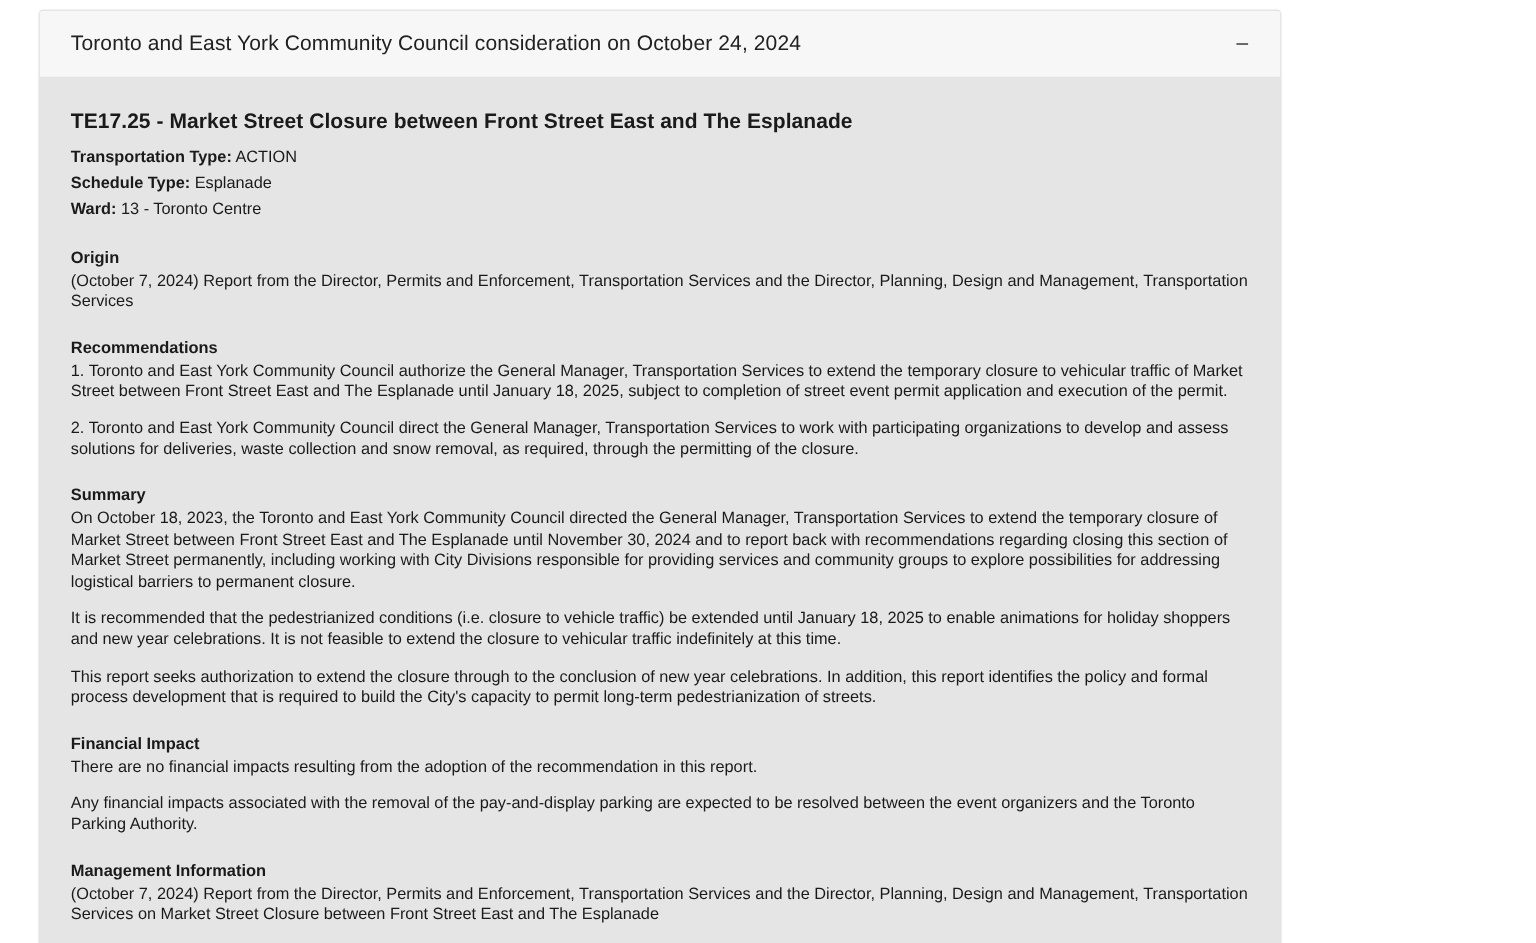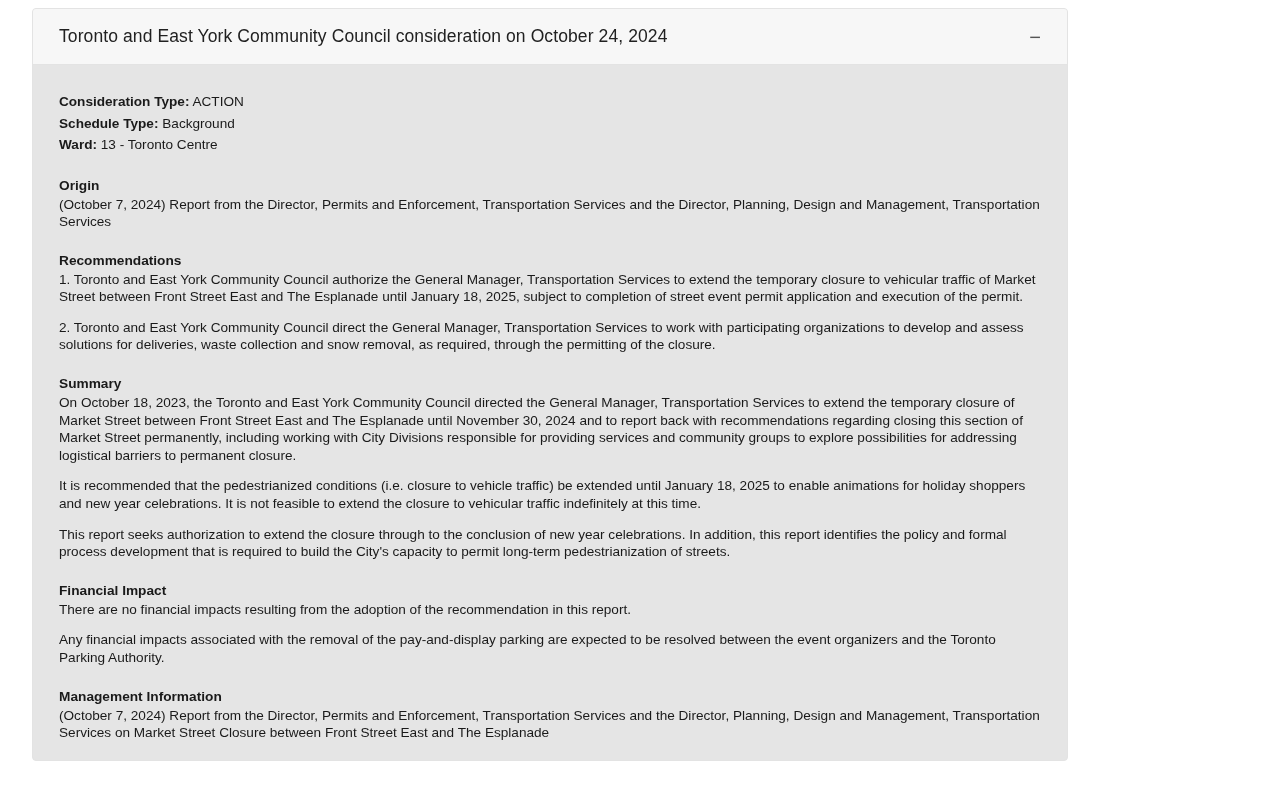--- a/index.html
+++ b/index.html
@@ -105,28 +105,29 @@
 <div class="page">
   <div class="panel">
 
     <div class="panel-header">
       <div class="panel-header-title">Toronto and East York Community Council consideration on October 24, 2024</div>
       <div class="collapse-toggle">−</div>
     </div>
 
     <div class="panel-body">
 
+      <div class="item-title">TE17.25 - Market Street Closure between Front Street East and The Esplanade</div>
 
       <div class="meta-row">
-        <span class="meta-label">Consideration Type:</span>
+        <span class="meta-label">Transportation Type:</span>
         <span class="meta-value">ACTION</span>
       </div>
       <div class="meta-row">
         <span class="meta-label">Schedule Type:</span>
-        <span class="meta-value">Background</span>
+        <span class="meta-value">Esplanade</span>
       </div>
       <div class="meta-row">
         <span class="meta-label">Ward:</span>
         <span class="meta-value">13 - Toronto Centre</span>
       </div>
 
       <div class="section">
         <div class="section-heading">Origin</div>
         <p class="para">(October 7, 2024) Report from the Director, Permits and Enforcement, Transportation Services and the Director, Planning, Design and Management, Transportation Services</p>
       </div>

